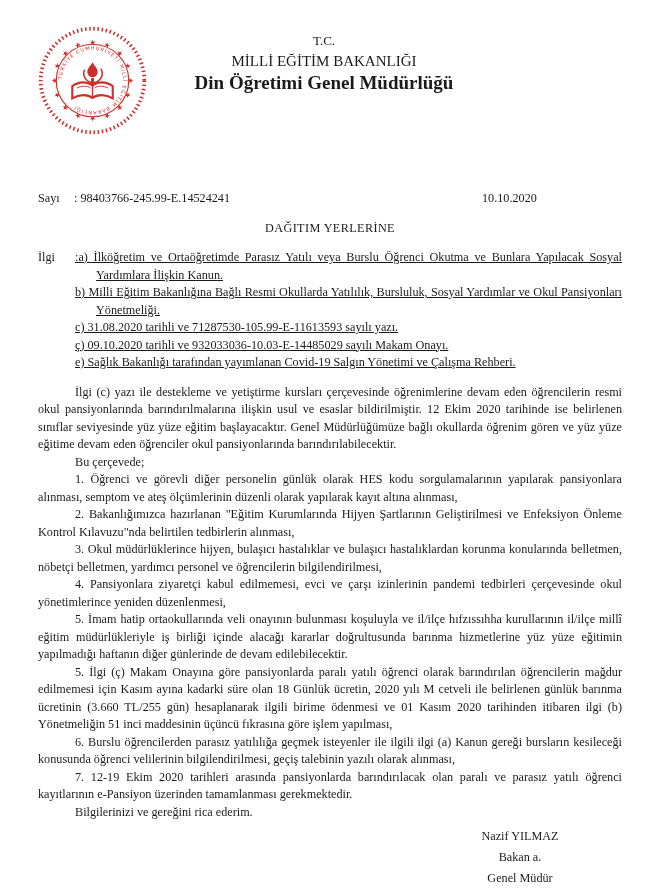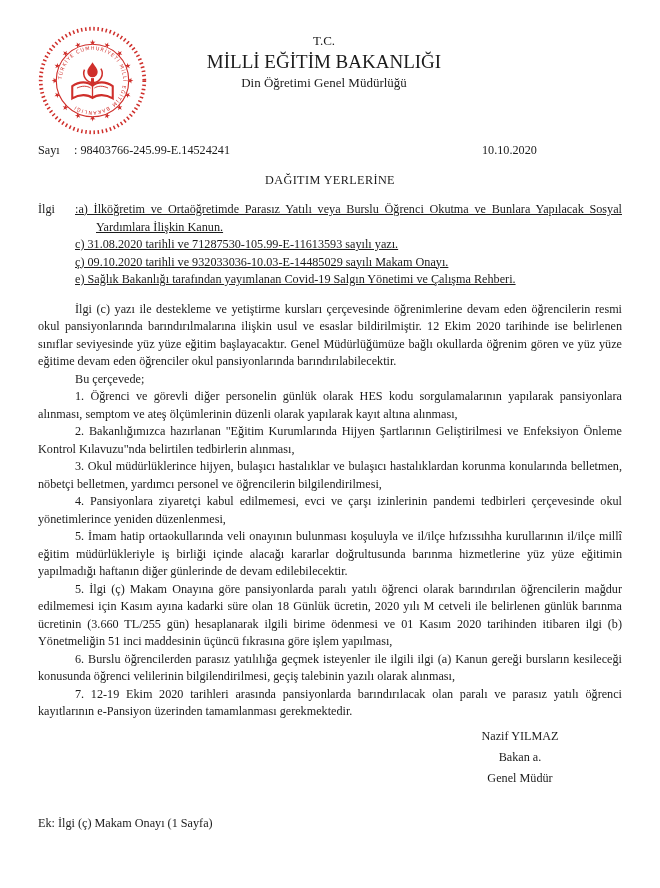--- a/index.html
+++ b/index.html
@@ -8,29 +8,29 @@
     font-family:"Liberation Serif","DejaVu Serif",serif;
     color:#1b1b1b;position:relative;overflow:hidden;
     -webkit-font-smoothing:antialiased;
   }
   .page{position:absolute;inset:0;background:#fff;}
 
   
   .emblem{position:absolute;left:36px;top:24px;width:113px;height:113px;}
   .letterhead{position:absolute;left:0;right:12px;top:30px;text-align:center;line-height:21px;}
   .lh1{font-size:13px;}
-  .lh2{font-size:19px;}
-  .lh3{font-size:13px;}
+  .lh2{font-size:15px;}
+  .lh3{font-size:19px;font-weight:bold;}
 
   
   .doc-body{
     position:absolute;left:38px;right:38px;top:142px;
     font-size:12.2px;line-height:17.5px;
   }
-  .meta-row{position:relative;display:flex;}
+  .meta-row{position:relative;display:flex;margin-top:48px;}
   .meta-label{width:36px;flex:none;}
   .meta-date{position:absolute;left:444px;top:0;font-family:Liberation Serif, serif;}
   .addressee{margin-top:12px;text-align:center;letter-spacing:.4px;font-family:Liberation Serif, serif;}
 
   .ilgi{display:flex;margin-top:12px;}
   .ilgi-label{width:37px;flex:none;}
   .ilgi-items{flex:1;text-decoration:underline;}
   .ilgi-item{text-align:justify;padding-left:21px;text-indent:-21px;}
 
   .para{margin:0;text-align:justify;text-indent:37px;}
@@ -96,36 +96,38 @@
       <span class="meta-date">10.10.2020</span>
     </div>
 
 
     <div class="addressee">DAĞITIM YERLERİNE</div>
 
     <div class="ilgi">
       <span class="ilgi-label">İlgi</span>
       <div class="ilgi-items">
         <div class="ilgi-item">:a) İlköğretim ve Ortaöğretimde Parasız Yatılı veya Burslu Öğrenci Okutma ve Bunlara Yapılacak Sosyal Yardımlara İlişkin Kanun.</div>
+        <div class="ilgi-item">b) Milli Eğitim Bakanlığına Bağlı Resmi Okullarda Yatılılık, Bursluluk, Sosyal Yardımlar ve Okul Pansiyonları Yönetmeliği.</div>
         <div class="ilgi-item">c) 31.08.2020 tarihli ve 71287530-105.99-E-11613593 sayılı yazı.</div>
         <div class="ilgi-item">ç) 09.10.2020 tarihli ve 932033036-10.03-E-14485029 sayılı Makam Onayı.</div>
         <div class="ilgi-item">e) Sağlık Bakanlığı tarafından yayımlanan Covid-19 Salgın Yönetimi ve Çalışma Rehberi.</div>
       </div>
     </div>
 
     <p class="para first">İlgi (c) yazı ile destekleme ve yetiştirme kursları çerçevesinde öğrenimlerine devam eden öğrencilerin resmi okul pansiyonlarında barındırılmalarına ilişkin usul ve esaslar bildirilmiştir. 12 Ekim 2020 tarihinde ise belirlenen sınıflar seviyesinde yüz yüze eğitim başlayacaktır. Genel Müdürlüğümüze bağlı okullarda öğrenim gören ve yüz yüze eğitime devam eden öğrenciler okul pansiyonlarında barındırılabilecektir.</p>
     <div class="lead-in">Bu çerçevede;</div>
     <p class="para">1. Öğrenci ve görevli diğer personelin günlük olarak HES kodu sorgulamalarının yapılarak pansiyonlara alınması, semptom ve ateş ölçümlerinin düzenli olarak yapılarak kayıt altına alınması,</p>
     <p class="para">2. Bakanlığımızca hazırlanan "Eğitim Kurumlarında Hijyen Şartlarının Geliştirilmesi ve Enfeksiyon Önleme Kontrol Kılavuzu"nda belirtilen tedbirlerin alınması,</p>
     <p class="para">3. Okul müdürlüklerince hijyen, bulaşıcı hastalıklar ve bulaşıcı hastalıklardan korunma konularında belletmen, nöbetçi belletmen, yardımcı personel ve öğrencilerin bilgilendirilmesi,</p>
     <p class="para">4. Pansiyonlara ziyaretçi kabul edilmemesi, evci ve çarşı izinlerinin pandemi tedbirleri çerçevesinde okul yönetimlerince yeniden düzenlenmesi,</p>
     <p class="para">5. İmam hatip ortaokullarında veli onayının bulunması koşuluyla ve il/ilçe hıfzıssıhha kurullarının il/ilçe millî eğitim müdürlükleriyle iş birliği içinde alacağı kararlar doğrultusunda barınma hizmetlerine yüz yüze eğitimin yapılmadığı haftanın diğer günlerinde de devam edilebilecektir.</p>
     <p class="para">5. İlgi (ç) Makam Onayına göre pansiyonlarda paralı yatılı öğrenci olarak barındırılan öğrencilerin mağdur edilmemesi için Kasım ayına kadarki süre olan 18 Günlük ücretin, 2020 yılı M cetveli ile belirlenen günlük barınma ücretinin (3.660 TL/255 gün) hesaplanarak ilgili birime ödenmesi ve 01 Kasım 2020 tarihinden itibaren ilgi (b) Yönetmeliğin 51 inci maddesinin üçüncü fıkrasına göre işlem yapılması,</p>
     <p class="para">6. Burslu öğrencilerden parasız yatılılığa geçmek isteyenler ile ilgili ilgi (a) Kanun gereği bursların kesileceği konusunda öğrenci velilerinin bilgilendirilmesi, geçiş talebinin yazılı olarak alınması,</p>
     <p class="para">7. 12-19 Ekim 2020 tarihleri arasında pansiyonlarda barındırılacak olan paralı ve parasız yatılı öğrenci kayıtlarının e-Pansiyon üzerinden tamamlanması gerekmektedir.</p>
+    <p class="para">Bilgilerinizi ve gereğini rica ederim.</p>
 
     <div class="signature">
       <div>Nazif YILMAZ</div>
       <div>Bakan a.</div>
       <div>Genel Müdür</div>
     </div>
 
     <div class="attachment">Ek: İlgi (ç) Makam Onayı  (1 Sayfa)</div>
 
   </div>

